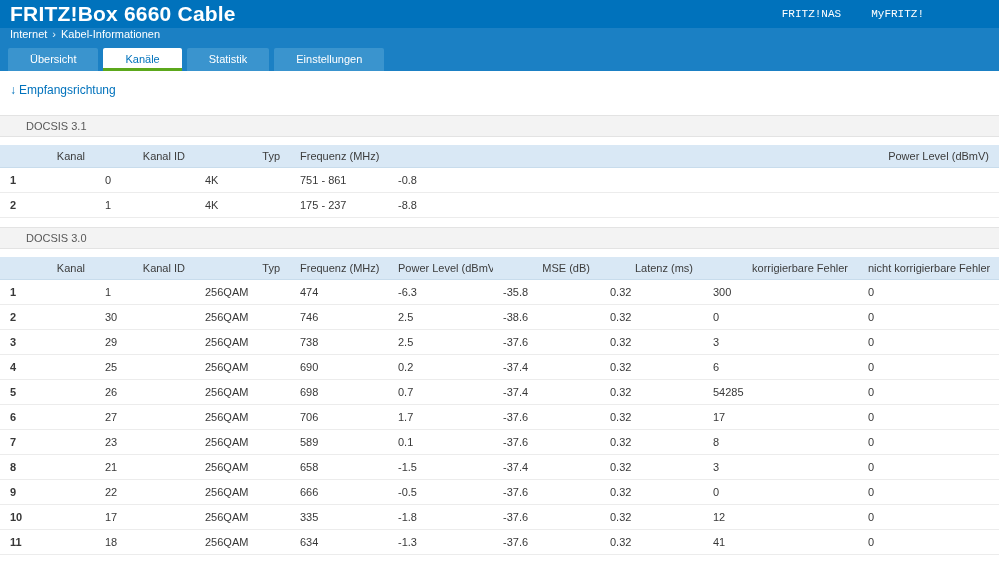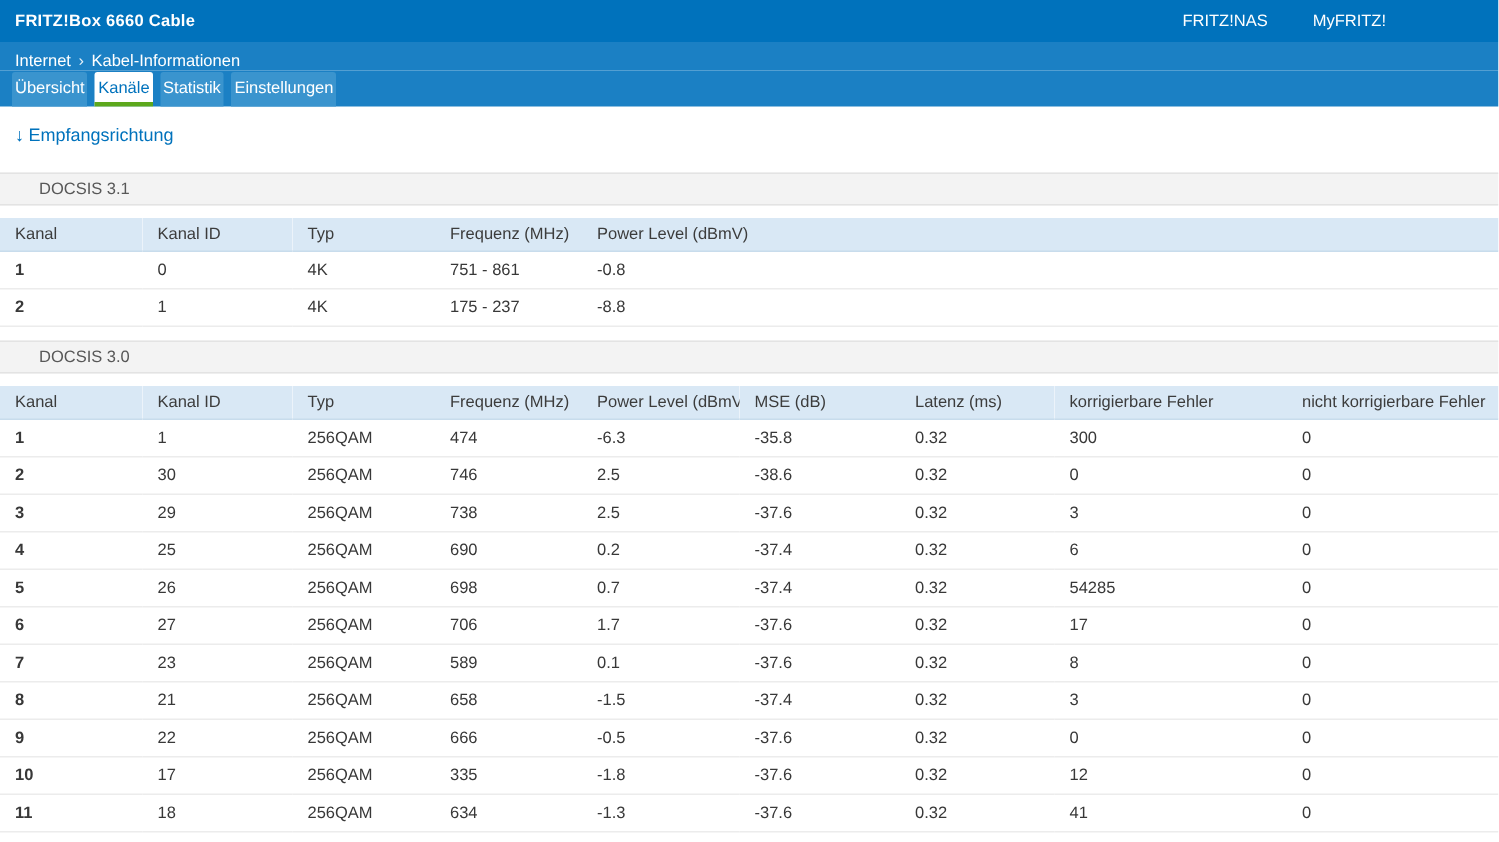--- a/index.html
+++ b/index.html
@@ -14,39 +14,39 @@
   body{
     width:999px;height:561px;overflow:hidden;background:#fff;
     font-family:"Liberation Sans", sans-serif;color:#383838;
   }
   
   .topbar{
     height:28px;background:var(--brand_blue);color:#fff;
     display:flex;align-items:center;justify-content:space-between;
     padding:0 75px 0 10px;
   }
-  .topbar h1{margin:0;font-size:11px;font-weight:bold;letter-spacing:.2px;}
-  .toplinks{display:flex;gap:30px;}
+  .topbar h1{margin:0;font-size:21px;font-weight:bold;letter-spacing:.2px;}
+  .toplinks{display:flex;gap:30px;font-family:Liberation Mono, monospace;}
   .toplinks a{color:#fff;font-size:11px;text-decoration:none;cursor:pointer;}
   
   .breadcrumb{
     height:19px;background:var(--bar_blue);color:#fff;font-size:11px;
-    display:flex;align-items:flex-end;gap:5px;padding:0 10px;
+    display:flex;align-items:flex-start;gap:5px;padding:0 10px;
   }
   .breadcrumb .crumb{cursor:default;}
   .breadcrumb .crumb.link{cursor:pointer;}
   .breadcrumb .sep{font-size:11px;opacity:.9;}
   
   .tabbar{
     height:24px;background:var(--bar_blue);
     display:flex;align-items:stretch;gap:5px;padding:1px 0 0 8px;
   }
   .tab{
     background:var(--tab_blue);color:#fff;font-size:11px;
-    padding:5px 2px 0;border-radius:2px 2px 0 0;cursor:pointer;
+    padding:5px 22px 0;border-radius:2px 2px 0 0;cursor:pointer;
     position:relative;white-space:nowrap;
   }
   .tab.active{background:#fff;color:var(--brand_blue);}
   .tab.active::after{
     content:"";position:absolute;left:0;right:0;bottom:0;height:3px;
     background:var(--active_green);
   }
   
   main{padding:0;}
   .dirlink{
@@ -57,21 +57,21 @@
   .section-band{
     background:#f3f3f3;border-top:1px solid #e3e3e3;border-bottom:1px solid #e3e3e3;
     color:#585858;font-size:11px;height:22px;display:flex;align-items:center;
     padding:0 26px;
   }
   table{
     width:100%;border-collapse:collapse;table-layout:fixed;
     font-size:11px;color:#383838;margin:8px 0 9px;
   }
   thead th{
-    background:var(--table_head_bg);text-align:left;font-weight:normal;
+    background:var(--table_head_bg);text-align:right;font-weight:normal;
     color:#3c3c3c;padding:5px 10px;border-bottom:1px solid #c8dcec;
     overflow:hidden;white-space:nowrap;
   }
   tbody td{
     padding:6px 10px;border-bottom:1px solid #ececec;
     overflow:hidden;white-space:nowrap;
   }
   tbody tr td:first-child{font-weight:bold;}
   
   table th:nth-child(1){width:95px;}

